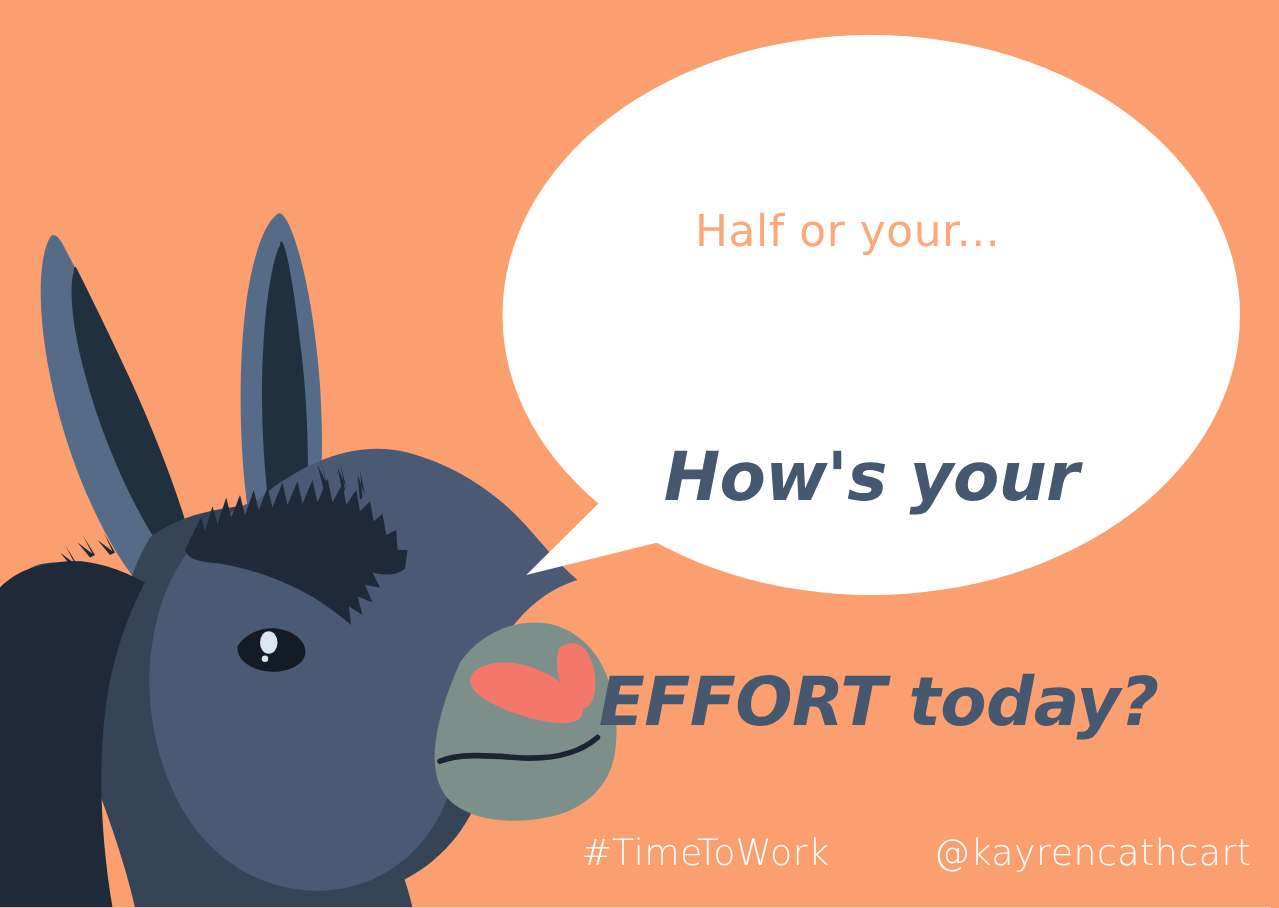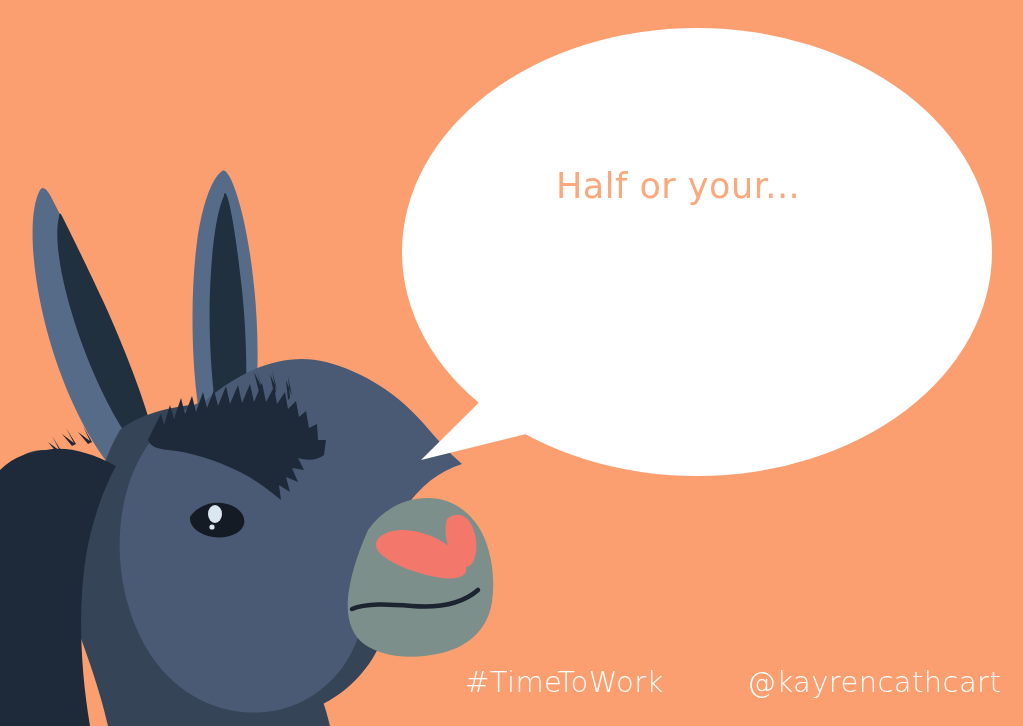--- a/index.html
+++ b/index.html
@@ -233,18 +233,22 @@
 
       <path fill="#ffffff" d="M 421 460 L 530 352 L 534 432 Z"></path>
 
       <ellipse cx="697" cy="252" rx="295" ry="224" fill="#ffffff"></ellipse>
     </g>
 
   </svg>
 
   <div class="txt" id="kicker">Half or your...</div>
 
+  <div class="txt" id="headline">
+    <span class="l1">How's your</span>
+    <span class="l2">EFFORT today?</span>
+  </div>
 
   <div class="txt" id="hashtag">#TimeToWork</div>
 
   <div class="txt" id="handle">@kayrencathcart</div>
 
 </div>
 
 </body></html>

